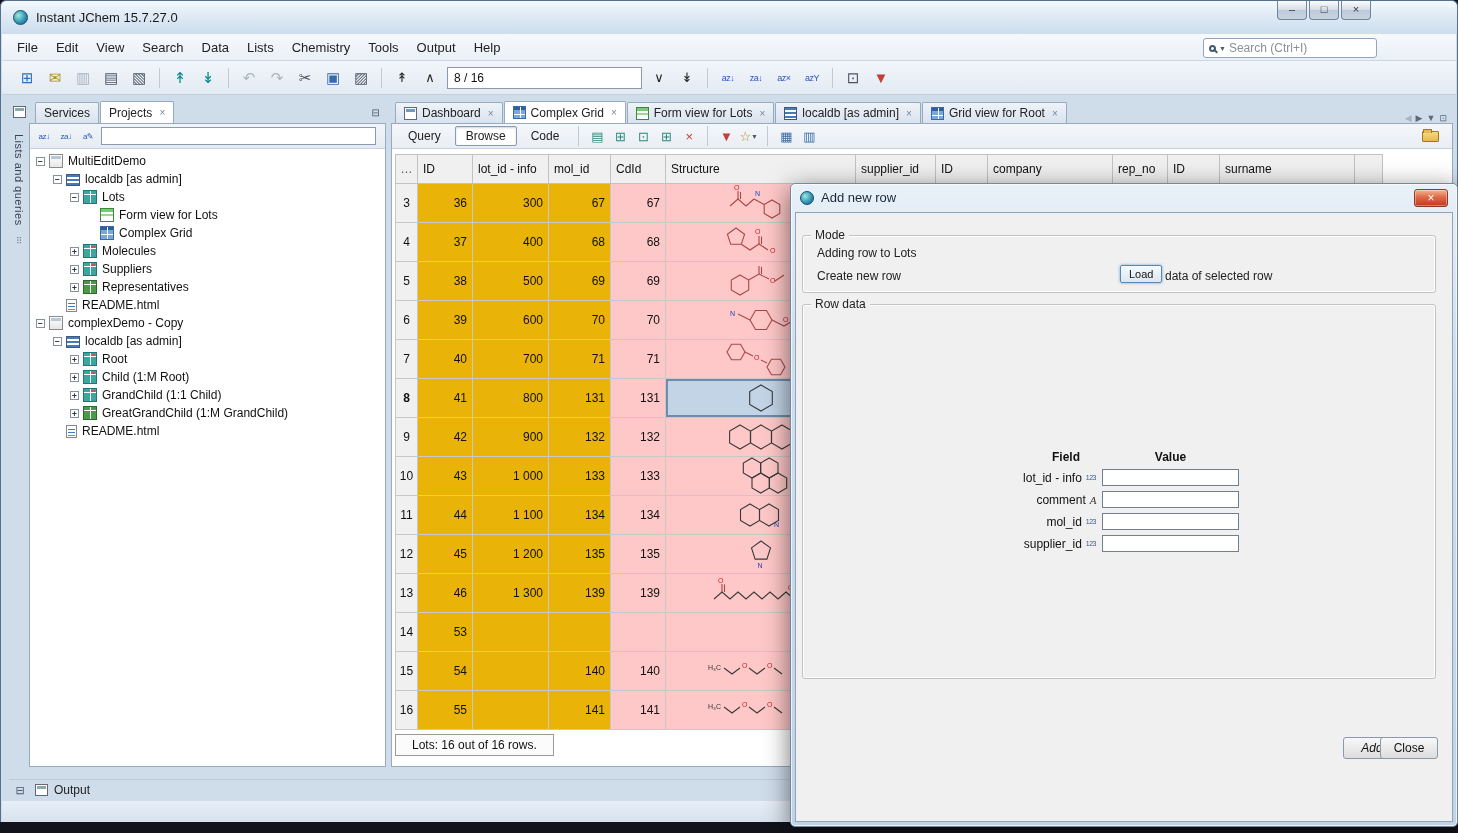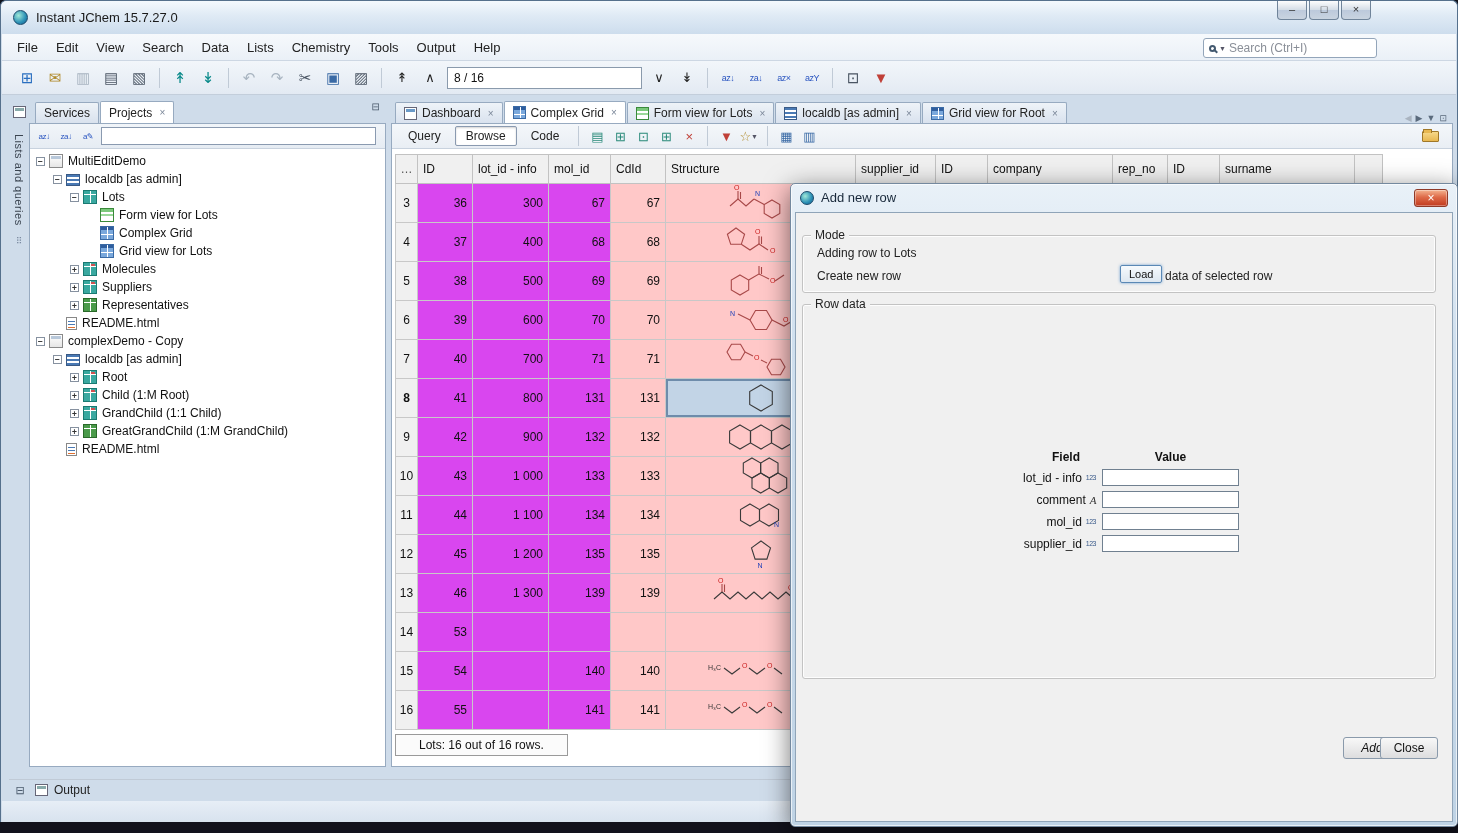--- a/index.html
+++ b/index.html
@@ -55,21 +55,21 @@
 
   
   .content { position:absolute; left:8px; top:94px; right:4px; bottom:55px; }
 
   .strip { position:absolute; left:0; top:6px; bottom:0; width:20px;
     display:flex; flex-direction:column; align-items:center; }
   .vlabel { writing-mode:vertical-rl; font-size:11px; color:#3a4450; margin-top:16px; letter-spacing:0.5px; }
   .dots { font-size:9px; color:#7a8aa0; margin-top:10px; }
 
   .sidebar { position:absolute; left:20px; top:6px; bottom:0; width:357px; display:flex; flex-direction:column; }
-  .tabs-row { height:22px; display:flex; align-items:flex-start; padding-left:6px; }
+  .tabs-row { height:22px; display:flex; align-items:center; padding-left:6px; }
   .ptab, .mtab { height:21px; display:flex; align-items:center; gap:5px; padding:0 8px;
     border:1px solid #97aac0; border-bottom:none; border-radius:2px 2px 0 0;
     background:linear-gradient(#eef3f8,#d9e2ee); font-size:12px; color:#222; margin-right:1px; white-space:nowrap; }
   .ptab.active, .mtab.active { background:#fff; height:22px; }
   .tabx { font-size:10px; color:#7a8698; margin-left:2px; }
   .mini-btn { margin-left:auto; margin-right:6px; font-size:10px; color:#4a5a6c; }
   .side-body { flex:1; border:1px solid #97aac0; background:#fff; display:flex; flex-direction:column; overflow:hidden; }
   .side-toolbar { height:25px; background:linear-gradient(#f1f5f9,#e6ecf3);
     border-bottom:1px solid #c8d2de; display:flex; align-items:center; gap:4px; padding:0 5px; }
   .sicon { font-size:8px; color:#2a55c0; width:18px; text-align:center; letter-spacing:-0.5px; }
@@ -128,34 +128,34 @@
     background:#e8b850; border:1px solid #a07828; border-bottom:none; border-radius:1px 1px 0 0; }
 
   .gridwrap { position:absolute; left:0; right:0; top:26px; bottom:0; background:#fff; overflow:hidden; }
   table { border-collapse:collapse; table-layout:fixed; margin:4px 0 0 3px; }
   th { background:#f0f0f0; border:1px solid #c2c2c2; font-weight:normal; text-align:left;
     font-size:12px; color:#111; height:29px; padding:0 5px; overflow:hidden; white-space:nowrap; }
   th.corner { text-align:center; padding:0; color:#555; }
   td { border:1px solid #c8c8c8; height:39px; font-size:12px; color:#111; padding:0 5px;
     overflow:hidden; white-space:nowrap; }
   td.num { text-align:right; }
-  td.cyan { background:#d946ef; }
+  td.cyan { background:#eab308; }
   td.pink { background:#ffc8c8; }
   td.blank { background:#fff; }
   td.rownum { background:#f0f0f0; text-align:center; padding:0; }
   td.rownum.cur { font-weight:bold; }
   td.struct { padding:0; text-align:center; }
   td.struct.sel { background:#c2d4e6; box-shadow:inset 0 0 0 2px #6e8cab; }
   .m { display:block; margin:0 auto; }
   .m polygon, .m path { fill:none; stroke-width:1.1; }
   .m .k { stroke:#3a3a3a; } .m .r { stroke:#a84848; }
   .m text { font-family:"Liberation Sans",sans-serif; font-size:7px; }
   .m .ro { fill:#cc2020; } .m .rn { fill:#2040b8; } .m .rk { fill:#333; }
   .gridstatus { position:absolute; left:3px; bottom:10px; display:inline-block;
-    border:1px solid #9a9a9a; background:#fbfbfb; padding:3px 23px; font-size:12px; color:#111; }
+    border:1px solid #9a9a9a; background:#fbfbfb; padding:3px 16px; font-size:12px; color:#111; }
 
   
   .outputbar { position:absolute; left:8px; right:4px; top:778px; height:21px;
     border-top:1px solid #c0cad6; display:flex; align-items:center; gap:6px; padding-left:2px; }
   .dock-ico { font-size:11px; color:#4a5a6c; width:18px; text-align:center; }
   .outlabel { font-size:12px; color:#222; }
   .statusrow { position:absolute; left:1px; right:1px; top:800px; height:22px;
     background:linear-gradient(#e7eef6,#d7e2ee); }
   .membar { position:absolute; left:1284px; top:4px; width:111px; height:15px;
     border:1px solid #6d95bd; border-radius:2px;
@@ -305,25 +305,20 @@
             </div>
             <div class="tnode" style="padding-left: 57px;">
               <span class="expander none"></span>
               <span class="tico form-view-icon"></span>
               <span class="tlabel">Form view for Lots</span>
             </div>
             <div class="tnode" style="padding-left: 57px;">
               <span class="expander none"></span>
               <span class="tico grid-view-icon"></span>
               <span class="tlabel">Complex Grid</span>
-            </div>
-            <div class="tnode" style="padding-left: 57px;">
-              <span class="expander none"></span>
-              <span class="tico grid-view-icon"></span>
-              <span class="tlabel">Grid view for Lots</span>
             </div>
             <div class="tnode" style="padding-left: 40px;">
               <span class="expander plus">+</span>
               <span class="tico table-multi-icon"></span>
               <span class="tlabel">Molecules</span>
             </div>
             <div class="tnode" style="padding-left: 40px;">
               <span class="expander plus">+</span>
               <span class="tico table-multi-icon"></span>
               <span class="tlabel">Suppliers</span>

